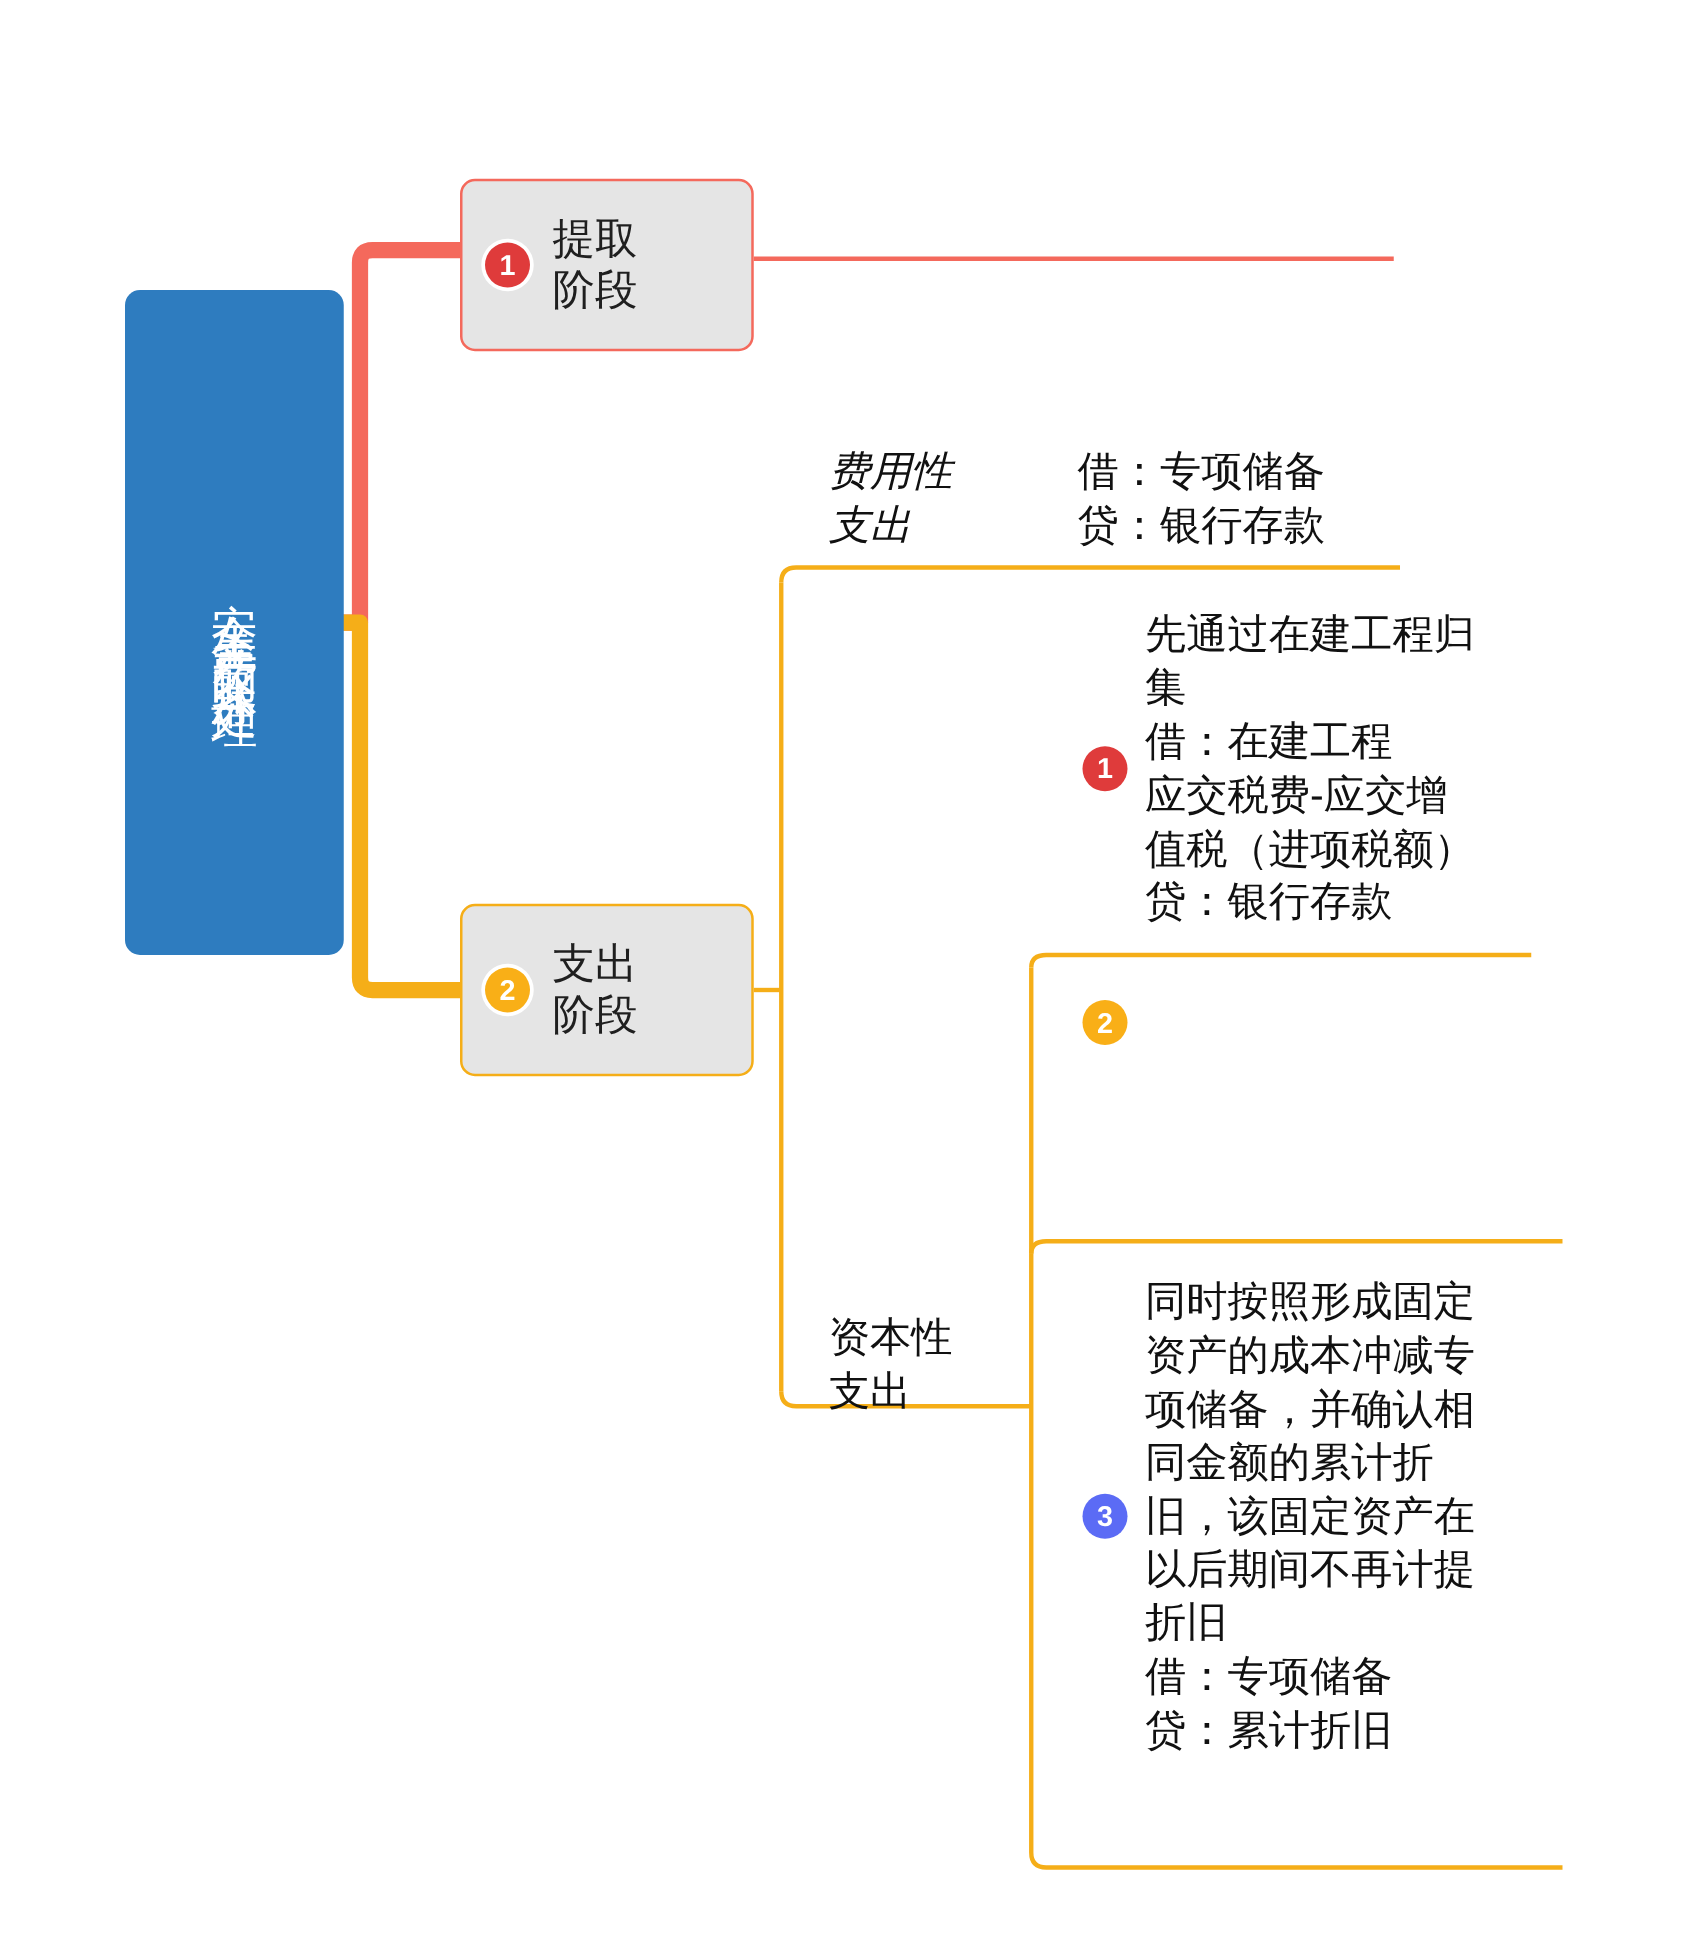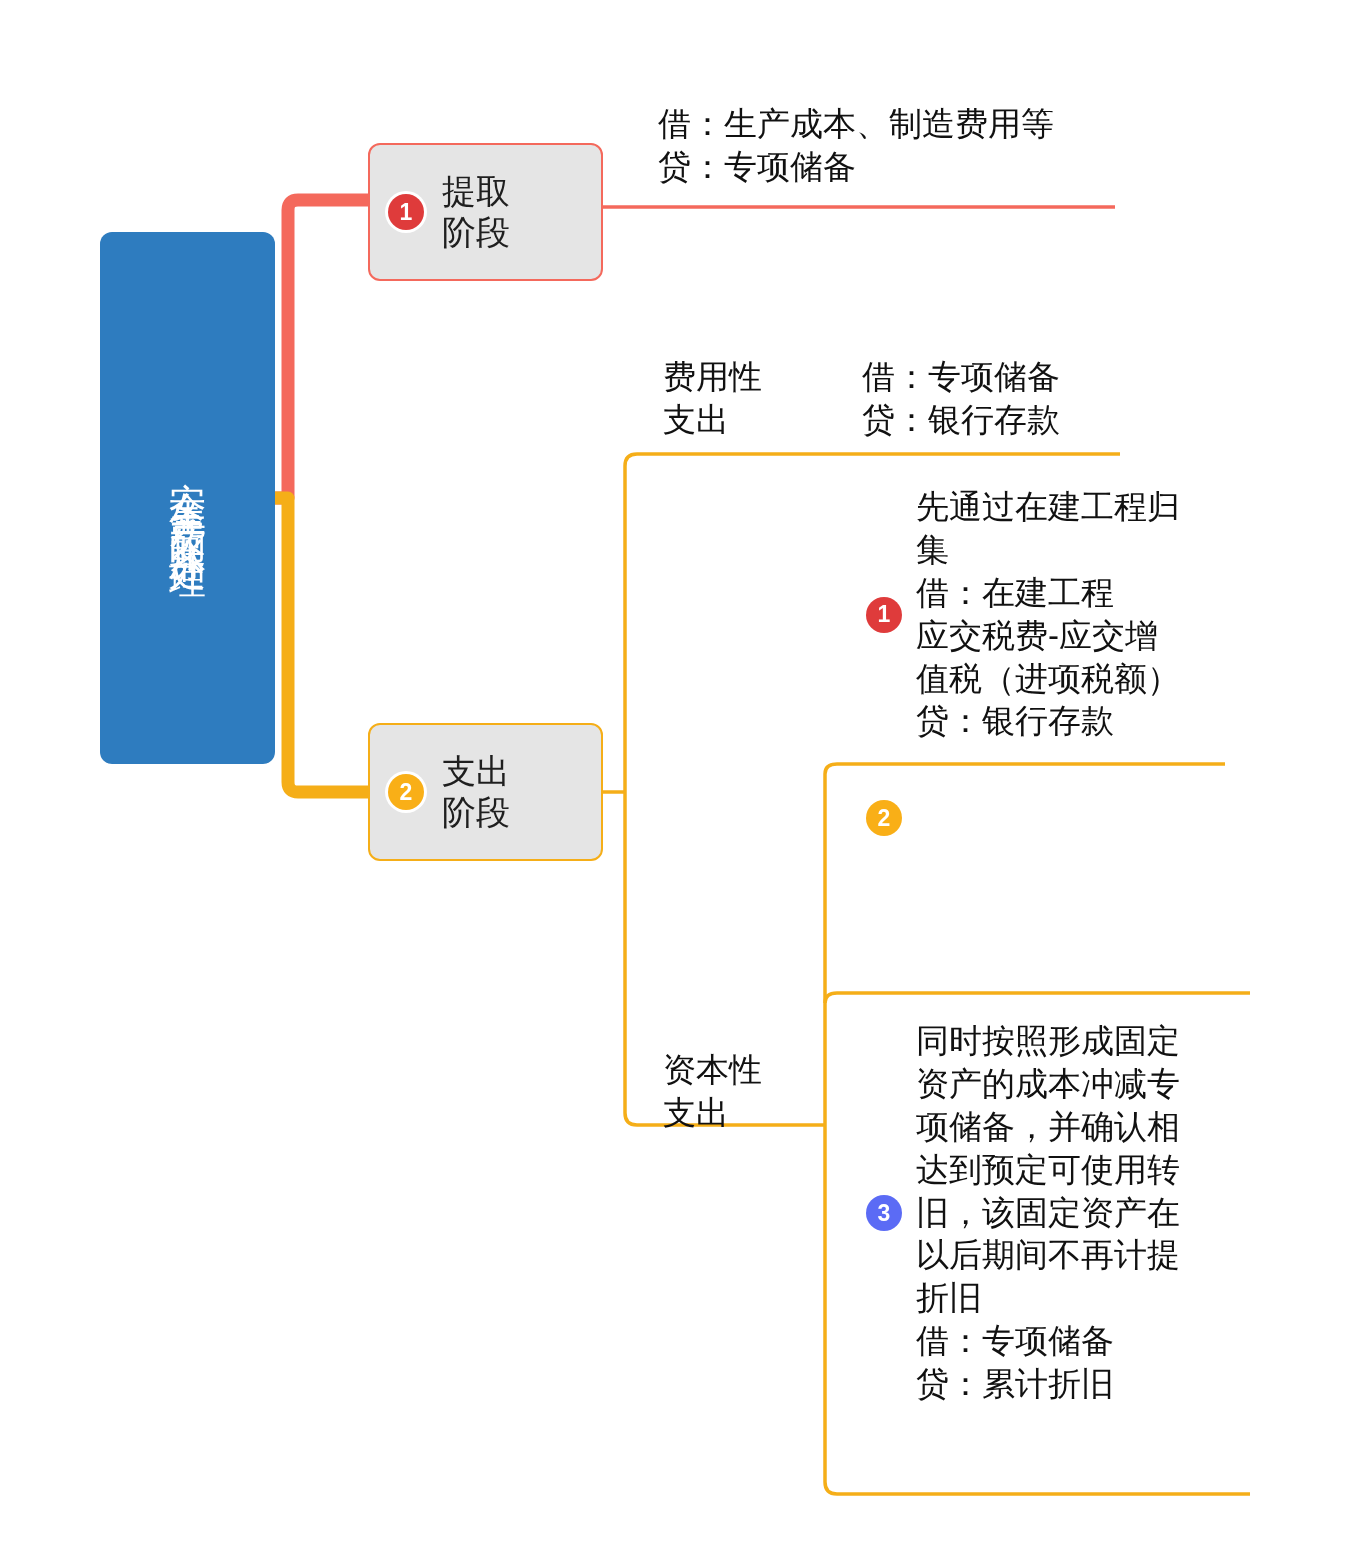--- a/index.html
+++ b/index.html
@@ -146,26 +146,22 @@
     <div class="stage-text">提取
 阶段</div>
   </div>
 
   <div class="stage-node amber" style="left:368px; top:723px; width:235px; height:138px;">
     <div class="badge amber">2</div>
     <div class="stage-text">支出
 阶段</div>
   </div>
 
-  <div class="leaf" style="left:658px; top:103px; width:470px;">
-    <div class="leaf-text">借：生产成本、制造费用等
-贷：专项储备</div>
-  </div>
-
-  <div class="leaf" style="left:663px; top:356px; width:150px;">
+
+  <div class="leaf" style="left:663px; top:356px; width:150px;font-style:italic;">
     <div class="leaf-text">费用性
 支出</div>
   </div>
 
   <div class="leaf" style="left:862px; top:356px; width:300px;">
     <div class="leaf-text">借：专项储备
 贷：银行存款</div>
   </div>
 
   <div class="leaf" style="left:663px; top:1025px; width:150px;margin-top:24px;">
@@ -185,21 +181,21 @@
 
   <div class="leaf leaf-row" style="left:866px; top:800px; width:400px;">
     <div class="badge amber">2</div>
   </div>
 
   <div class="leaf leaf-row" style="left:866px; top:1020px; width:400px;">
     <div class="badge blue">3</div>
     <div class="leaf-text">同时按照形成固定
 资产的成本冲减专
 项储备，并确认相
-达到预定可使用转
+同金额的累计折
 旧，该固定资产在
 以后期间不再计提
 折旧
 借：专项储备
 贷：累计折旧</div>
   </div>
 
 </div>
 
 </body></html>

